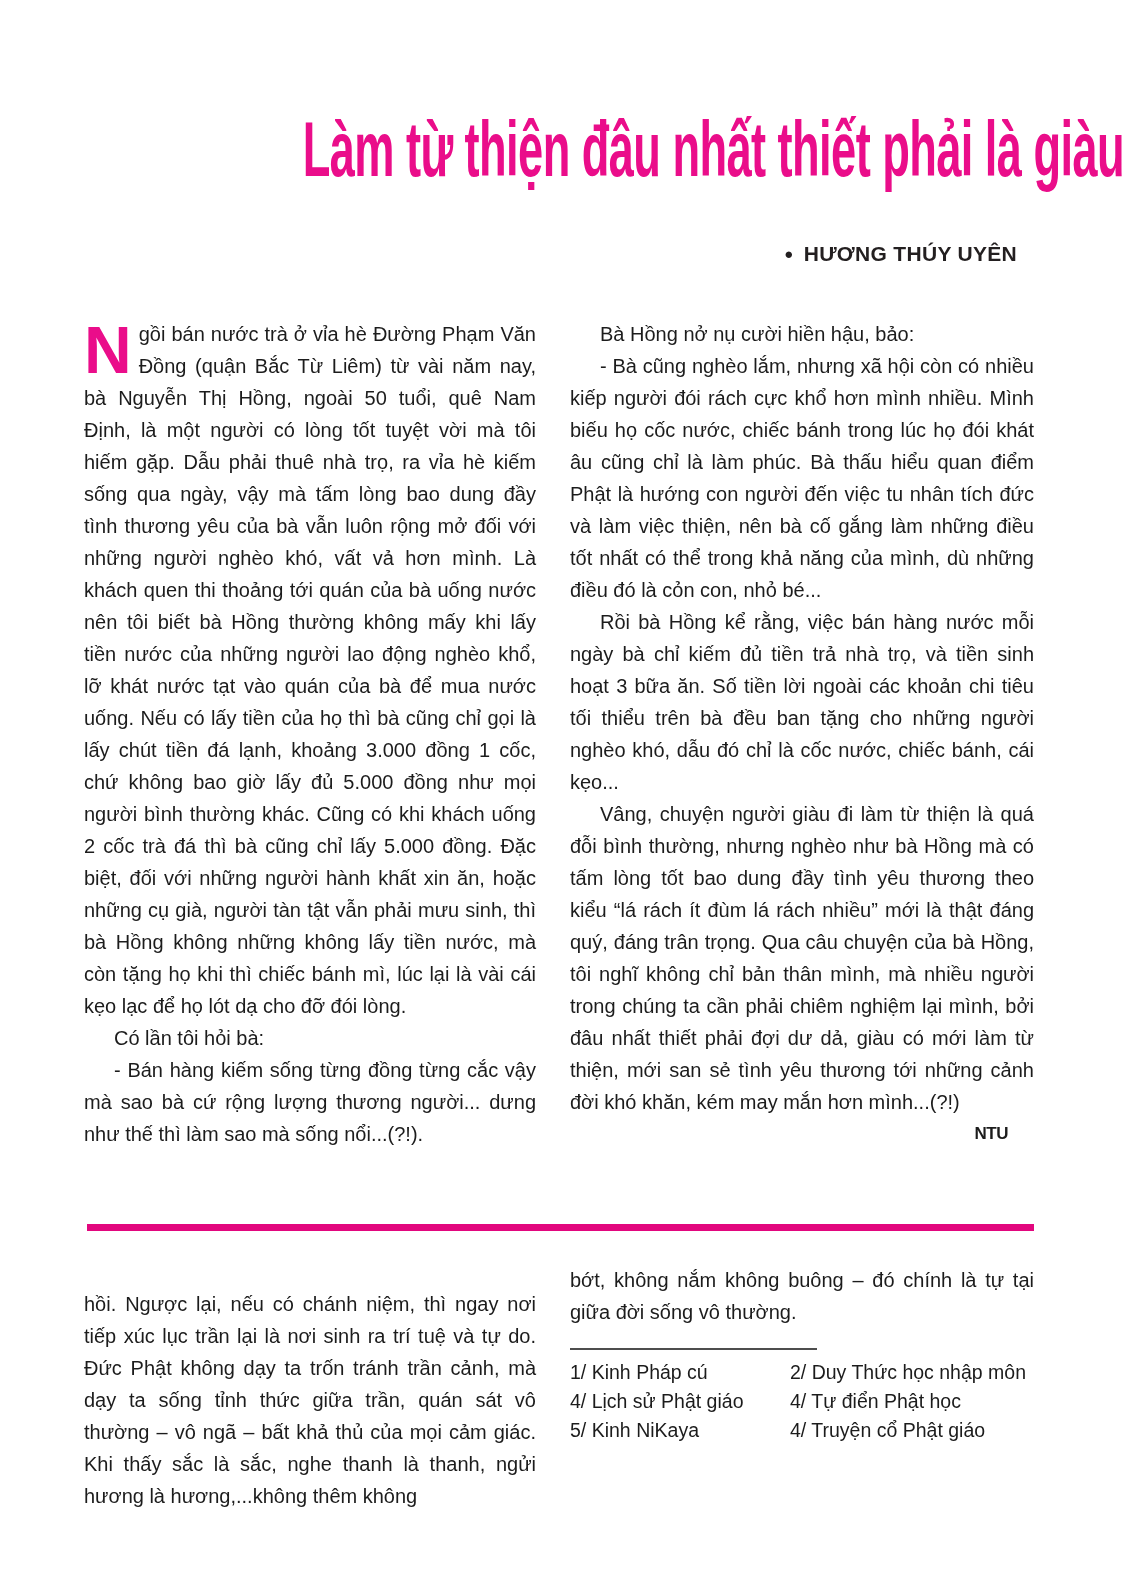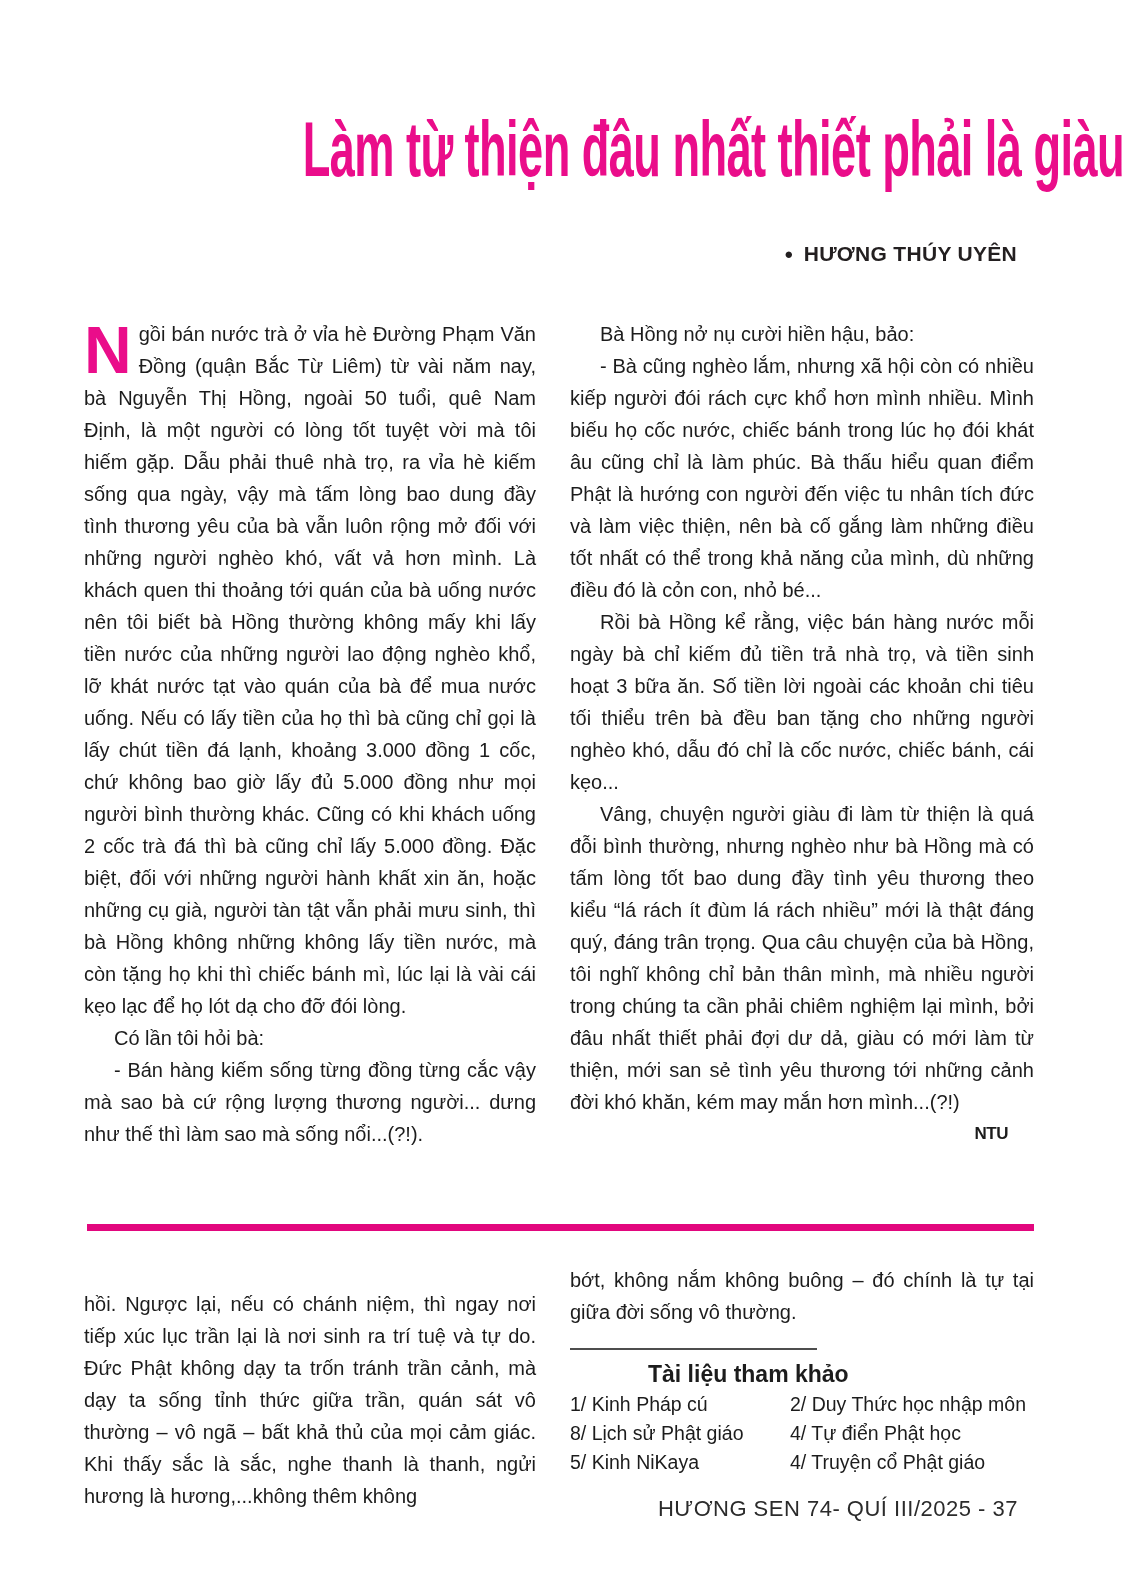--- a/index.html
+++ b/index.html
@@ -129,26 +129,24 @@
   <div class="pink-rule"></div>
 
   <div class="bot-left bodytext">
     <p class="flush">hồi. Ngược lại, nếu có chánh niệm, thì ngay nơi tiếp xúc lục trần lại là nơi sinh ra trí tuệ và tự do. Đức Phật không dạy ta trốn tránh trần cảnh, mà dạy ta sống tỉnh thức giữa trần, quán sát vô thường – vô ngã – bất khả thủ của mọi cảm giác. Khi thấy sắc là sắc, nghe thanh là thanh, ngửi hương là hương,...không thêm không</p>
   </div>
 
   <div class="bot-right bodytext">
     <p class="flush">bớt, không nắm không buông – đó chính là tự tại giữa đời sống vô thường.</p>
 
     <div class="ref-divider"></div>
-    <p class="ref-heading">Tài liệu tham khảo</p>
     <div class="ref-grid">
       <span>1/ Kinh Pháp cú</span>
       <span>2/ Duy Thức học nhập môn</span>
-      <span>8/ Lịch sử Phật giáo</span>
+      <span>4/ Lịch sử Phật giáo</span>
       <span>4/ Tự điển Phật học</span>
       <span>5/ Kinh NiKaya</span>
       <span>4/ Truyện cổ Phật giáo</span>
     </div>
   </div>
 
-  <div class="footer">HƯƠNG SEN 74- QUÍ III/2025 - 37</div>
 
 </div>
 
 </body></html>

